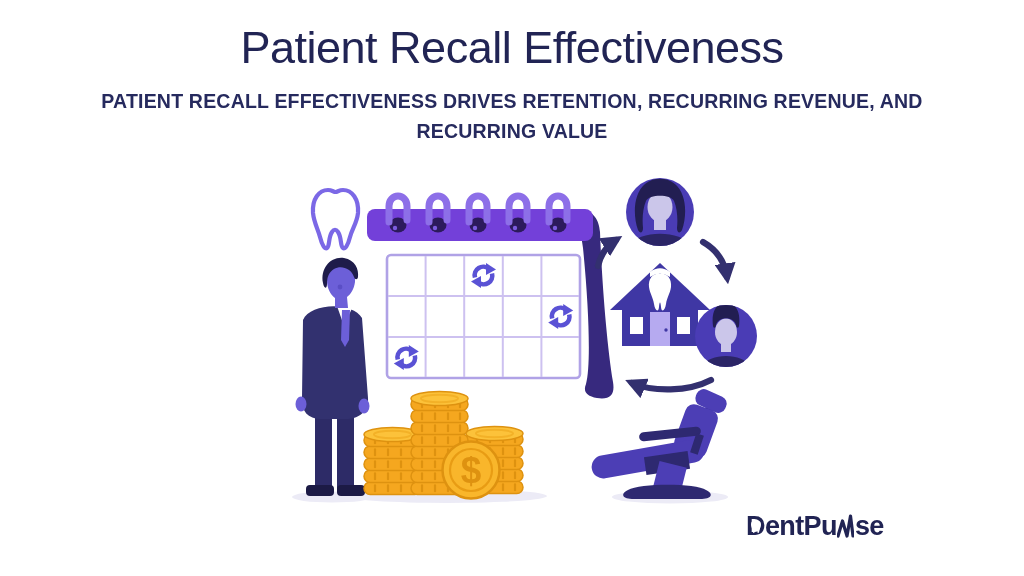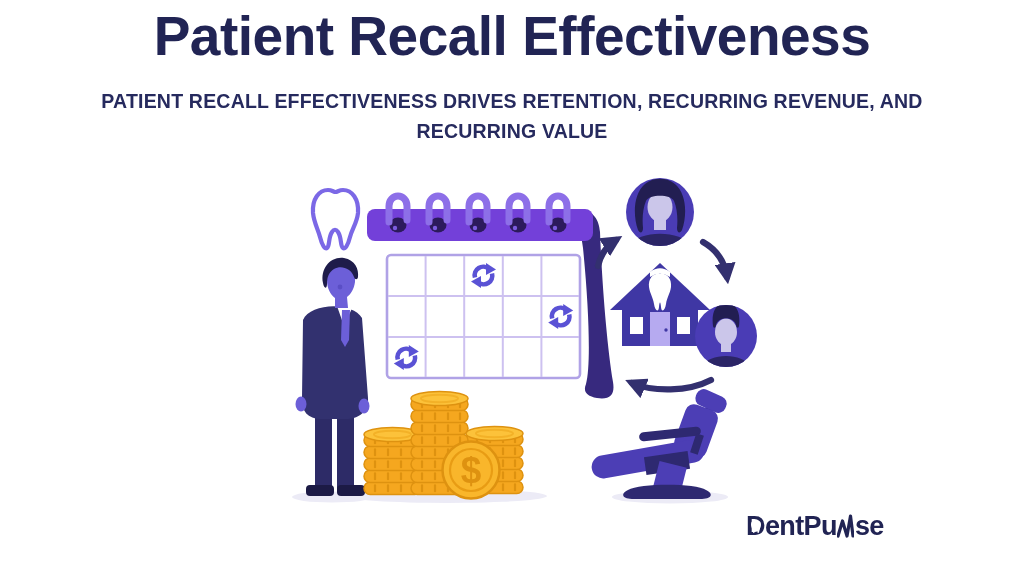--- a/index.html
+++ b/index.html
@@ -4,23 +4,23 @@
 <style>
   html,body{margin:0;padding:0;background:#e8e8e8;}
   .page{
     position:relative;
     width:1024px;height:576px;
     background:#ffffff;
     overflow:hidden;
     font-family:"Liberation Sans", sans-serif;
   }
   .title{
-    position:absolute;top:4px;left:0;width:1024px;
+    position:absolute;top:22px;left:0;width:1024px;
     text-align:center;
-    font-size:55px;font-weight:bold;letter-spacing:-0.5px;
+    font-size:45px;font-weight:normal;letter-spacing:-0.5px;
     color:#212454;
   }
   .subtitle{
     position:absolute;top:86px;left:0;width:1024px;
     text-align:center;
     font-size:19.5px;font-weight:bold;letter-spacing:0.2px;
     line-height:1.55;
     color:#262a5e;
   }
   .illustration-svg{position:absolute;left:0;top:0;width:1024px;height:576px;}

